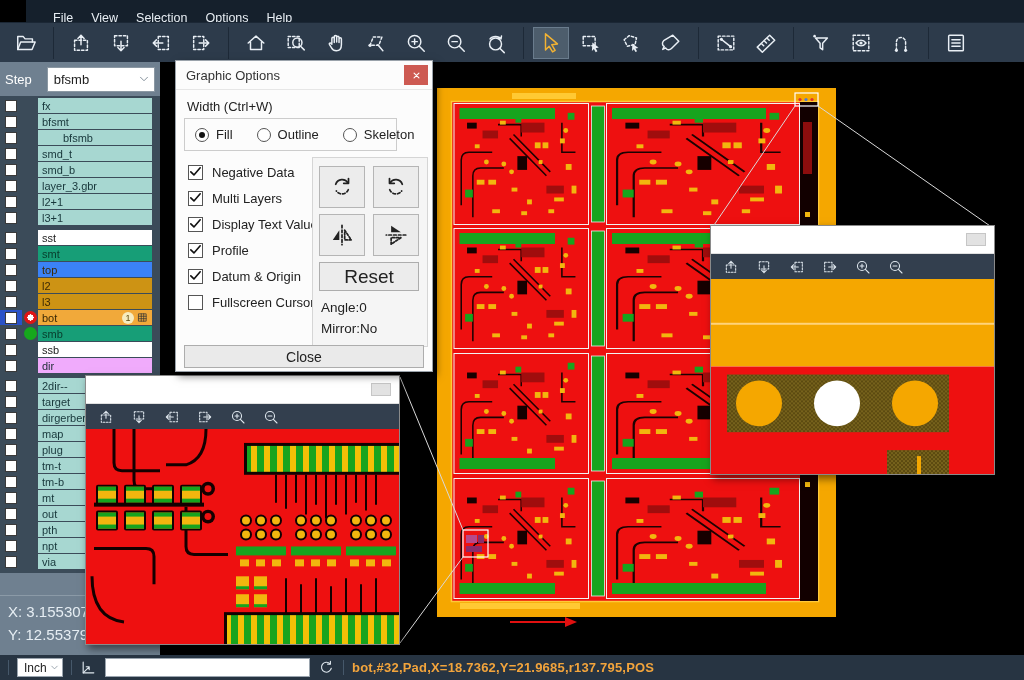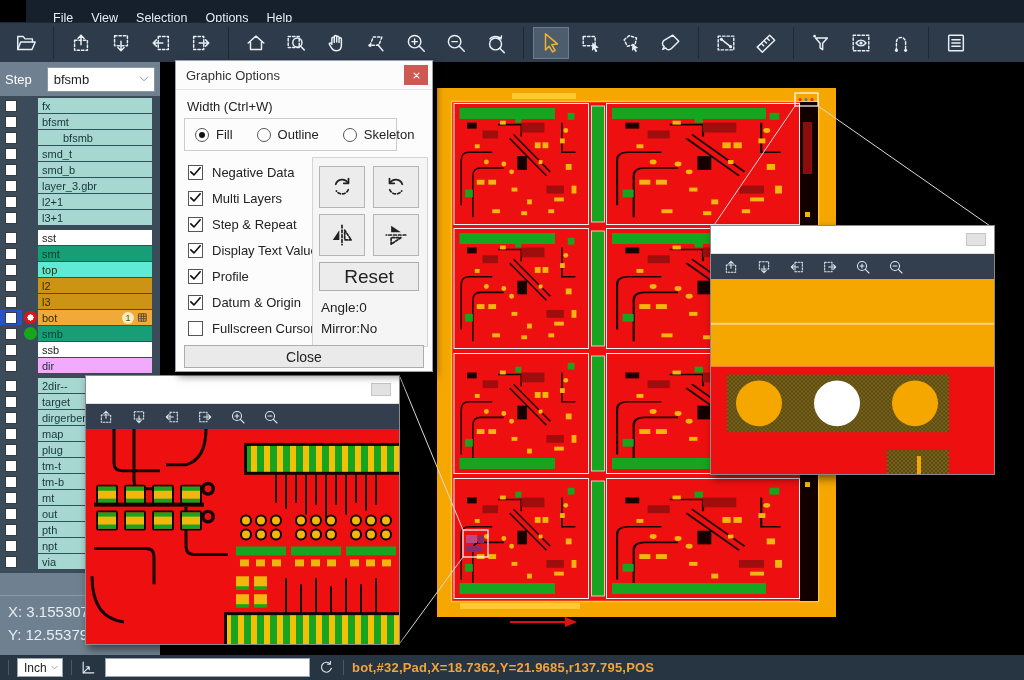--- a/index.html
+++ b/index.html
@@ -542,21 +542,21 @@
           <div class="dot-slot"></div>
           <div class="bar" style="background: rgb(23, 158, 119); color: rgb(8, 60, 44);">
             <span>smt</span>
           </div>
         </div>
         <div class="layer-row">
           <div class="cbox-wrap">
             <div class="cbox"></div>
           </div>
           <div class="dot-slot"></div>
-          <div class="bar" style="background: #5eead4; color: rgb(60, 42, 5);">
+          <div class="bar" style="background: #3b82f6; color: rgb(60, 42, 5);">
             <span>top</span>
           </div>
         </div>
         <div class="layer-row">
           <div class="cbox-wrap">
             <div class="cbox"></div>
           </div>
           <div class="dot-slot"></div>
           <div class="bar" style="background: rgb(205, 147, 20); color: rgb(60, 42, 5);">
             <span>l2</span>
@@ -776,30 +776,20 @@
       </div>
       <div class="chk">
         <span class="box">
           <span class="mark">
             <svg viewBox="0 0 24 24" fill="none" stroke="currentColor" stroke-width="1.6" stroke-linecap="round" stroke-linejoin="round">
               <path d="M4.5 12.5 9.5 17.5 19.5 6" stroke-width="2.6"></path>
             </svg>
           </span>
         </span>
         <span>Multi Layers</span>
-      </div>
-      <div class="chk">
-        <span class="box">
-          <span class="mark">
-            <svg viewBox="0 0 24 24" fill="none" stroke="currentColor" stroke-width="1.6" stroke-linecap="round" stroke-linejoin="round">
-              <path d="M4.5 12.5 9.5 17.5 19.5 6" stroke-width="2.6"></path>
-            </svg>
-          </span>
-        </span>
-        <span>Step &amp; Repeat</span>
       </div>
       <div class="chk">
         <span class="box">
           <span class="mark">
             <svg viewBox="0 0 24 24" fill="none" stroke="currentColor" stroke-width="1.6" stroke-linecap="round" stroke-linejoin="round">
               <path d="M4.5 12.5 9.5 17.5 19.5 6" stroke-width="2.6"></path>
             </svg>
           </span>
         </span>
         <span>Display Text Value</span>

